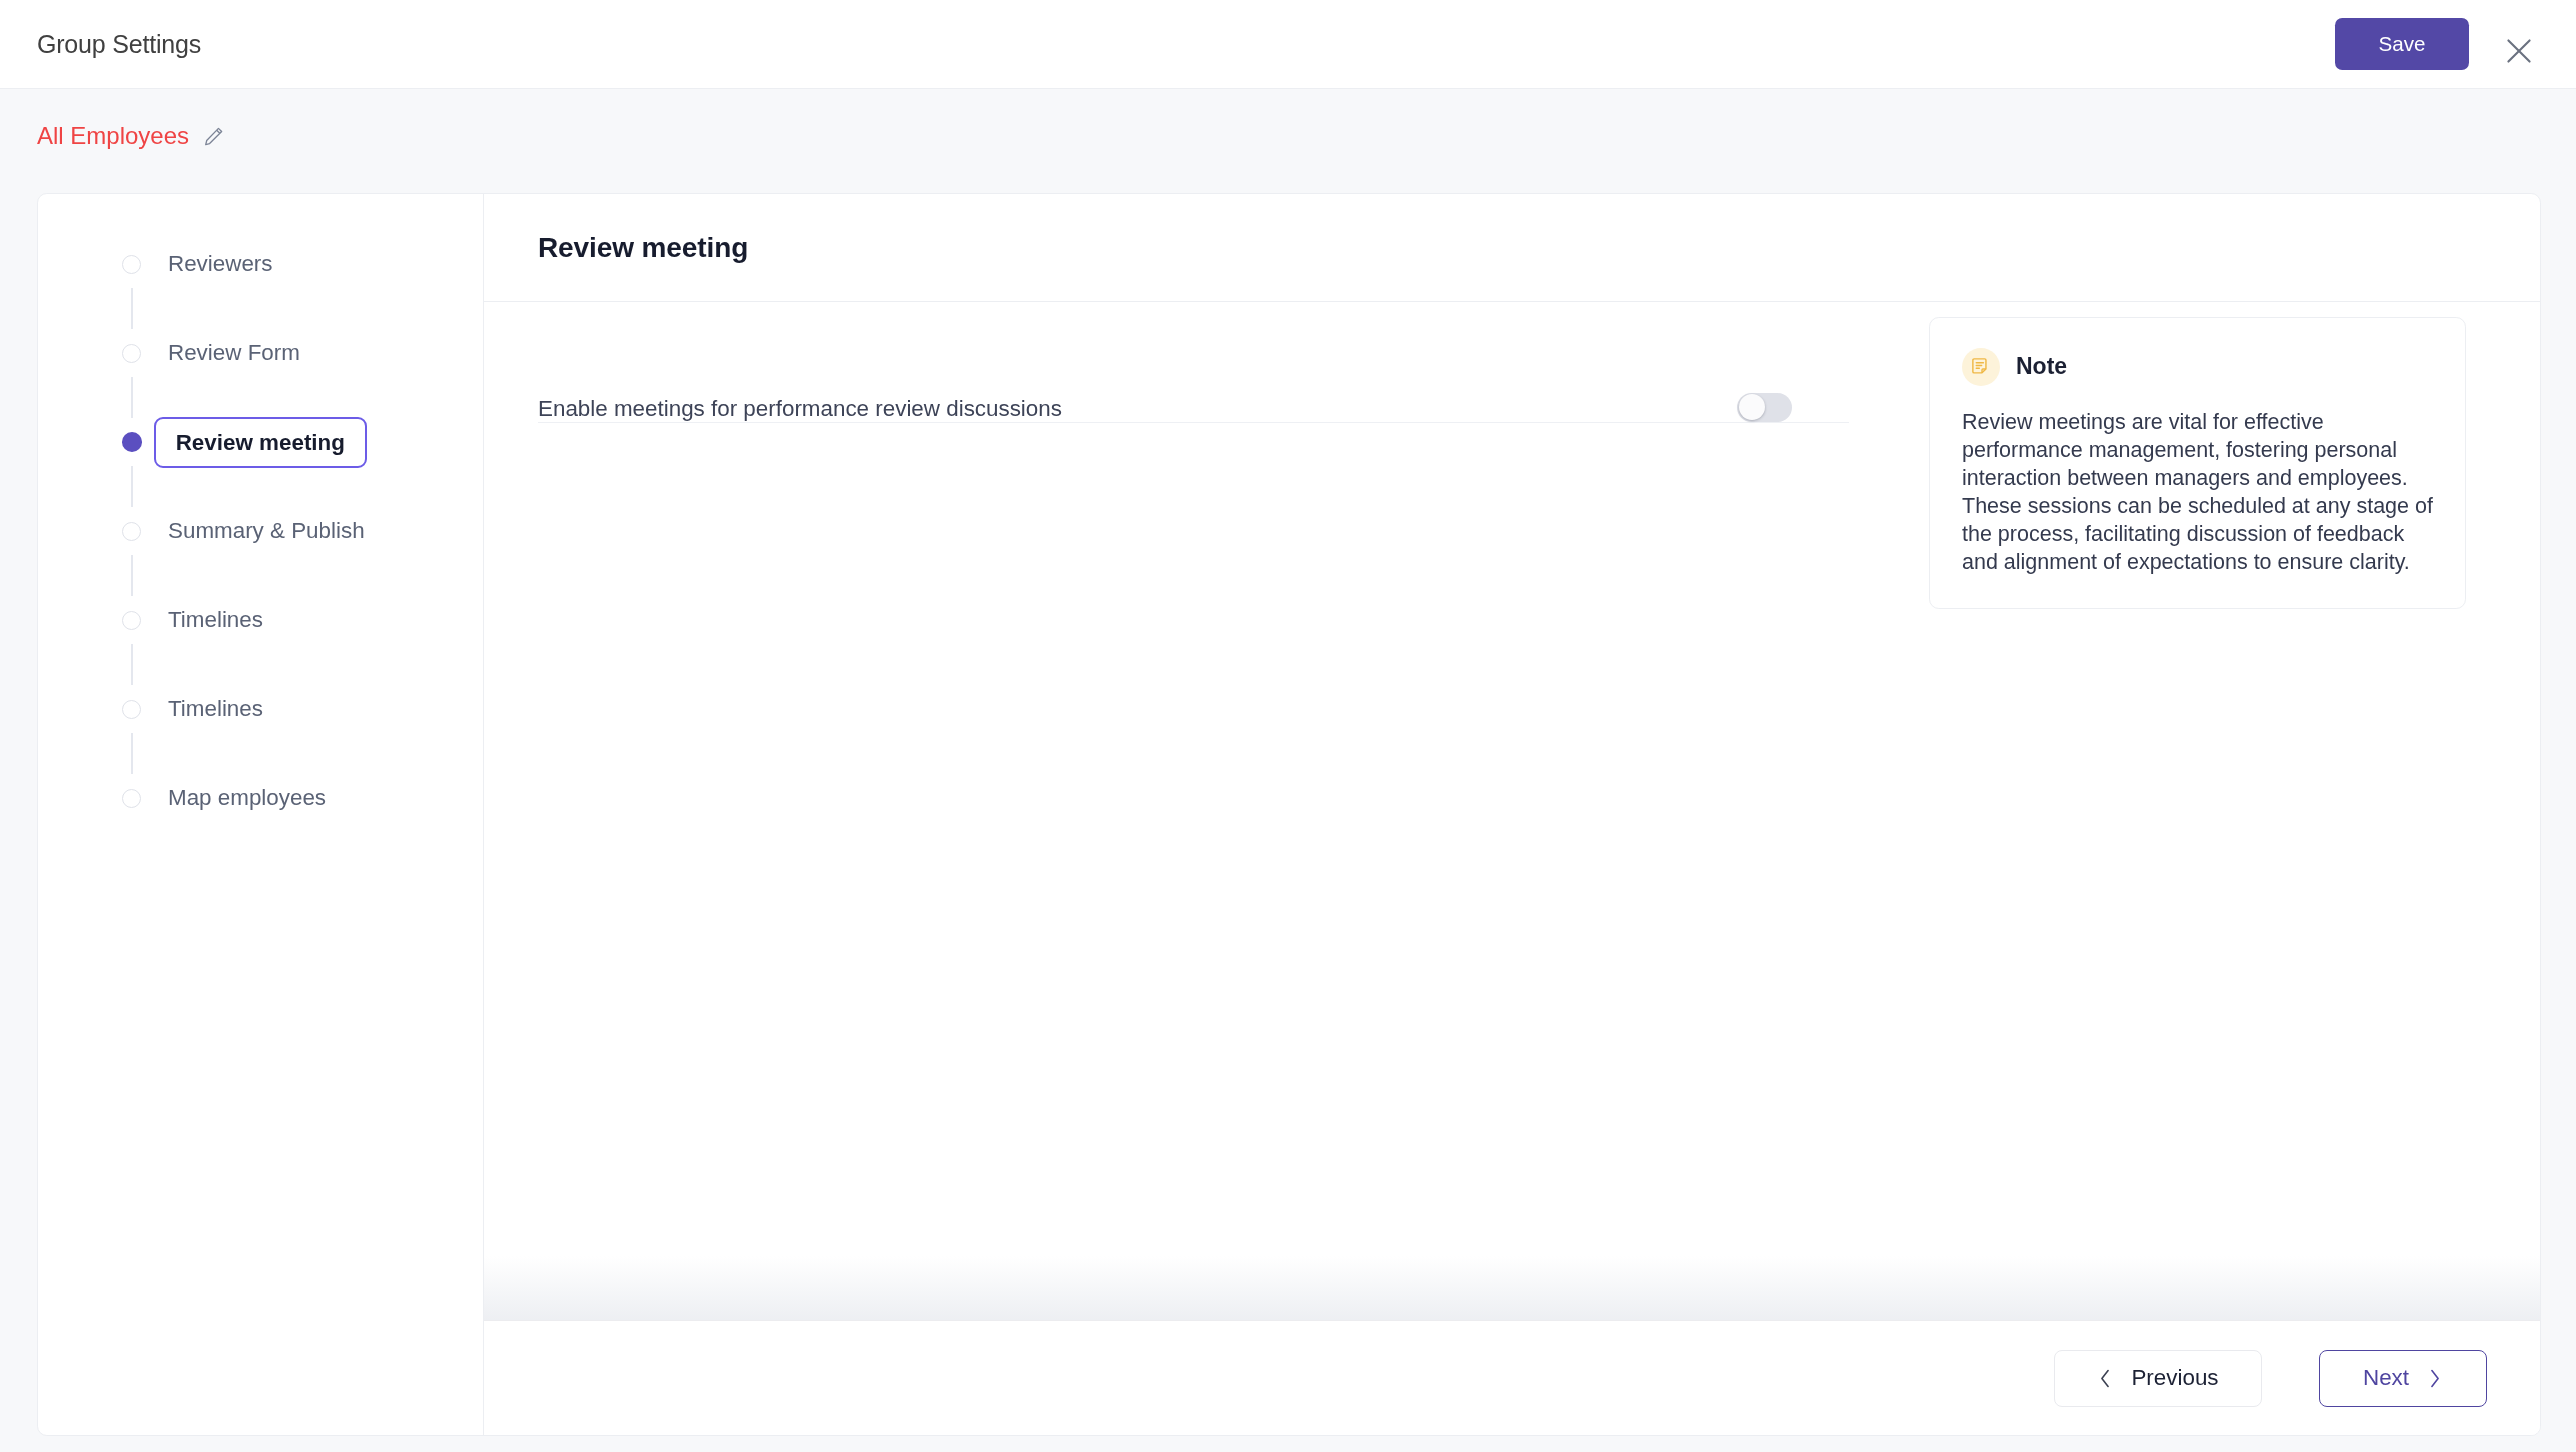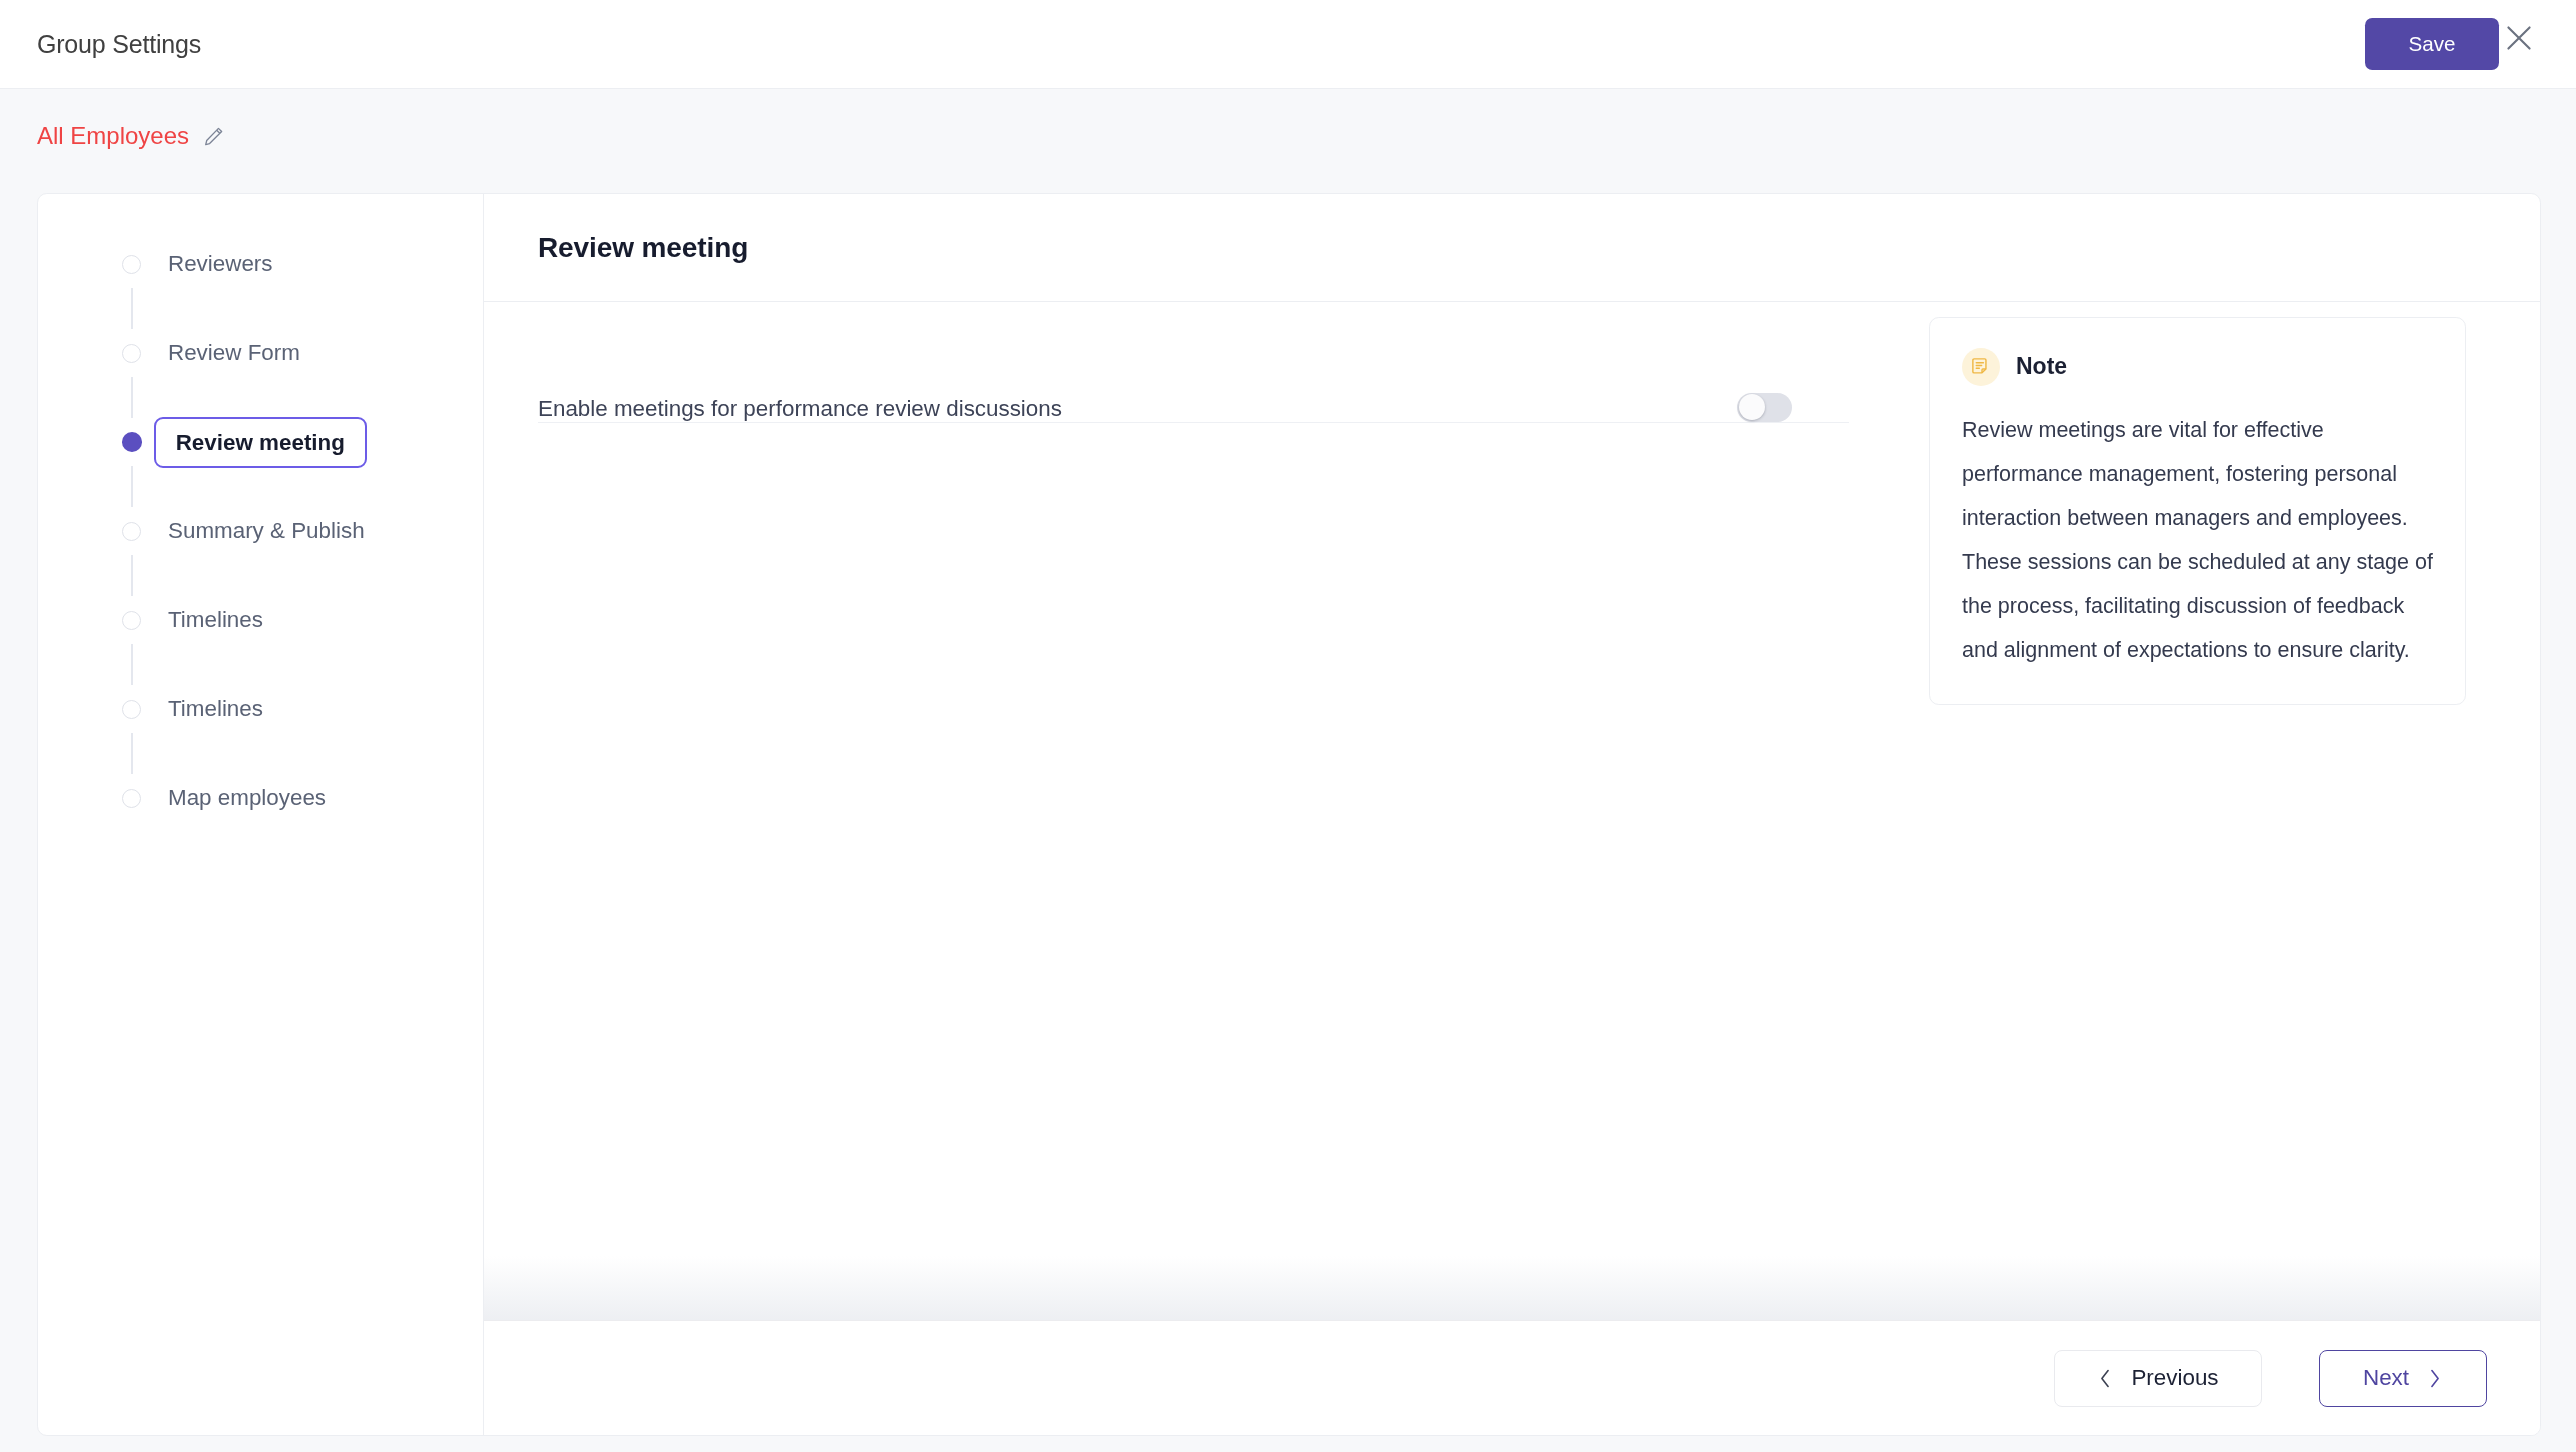--- a/index.html
+++ b/index.html
@@ -31,21 +31,22 @@
   .topbar-title {
     margin-left: 37px;
     font-size: 25px;
     font-weight: 400;
     letter-spacing: -0.2px;
     color: #404040;
   }
   .topbar-actions {
     margin-left: auto;
     display: flex;
-    align-items: flex-start;
+    align-items: flex-end;
+    gap: 30px;
     margin-right: 38px;
   }
   .save-button {
     background: #5348a6;
     color: #ffffff;
     border: none;
     border-radius: 7.2px;
     font-family: inherit;
     font-size: 20.6px;
     font-weight: 400;
@@ -254,21 +255,21 @@
   }
   .note-icon-circle svg { display: block; }
   .note-title {
     font-size: 23px;
     font-weight: 700;
     color: #1b2033;
   }
   .note-text {
     margin-top: 22.4px;
     font-size: 21.5px;
-    line-height: 44px;
+    line-height: 28px;
     color: #343a4e;
   }
 
   
   .pane-footer {
     flex: 0 0 115px;
     border-top: 0.9px solid #ececef;
     display: flex;
     align-items: center;
     justify-content: flex-end;

